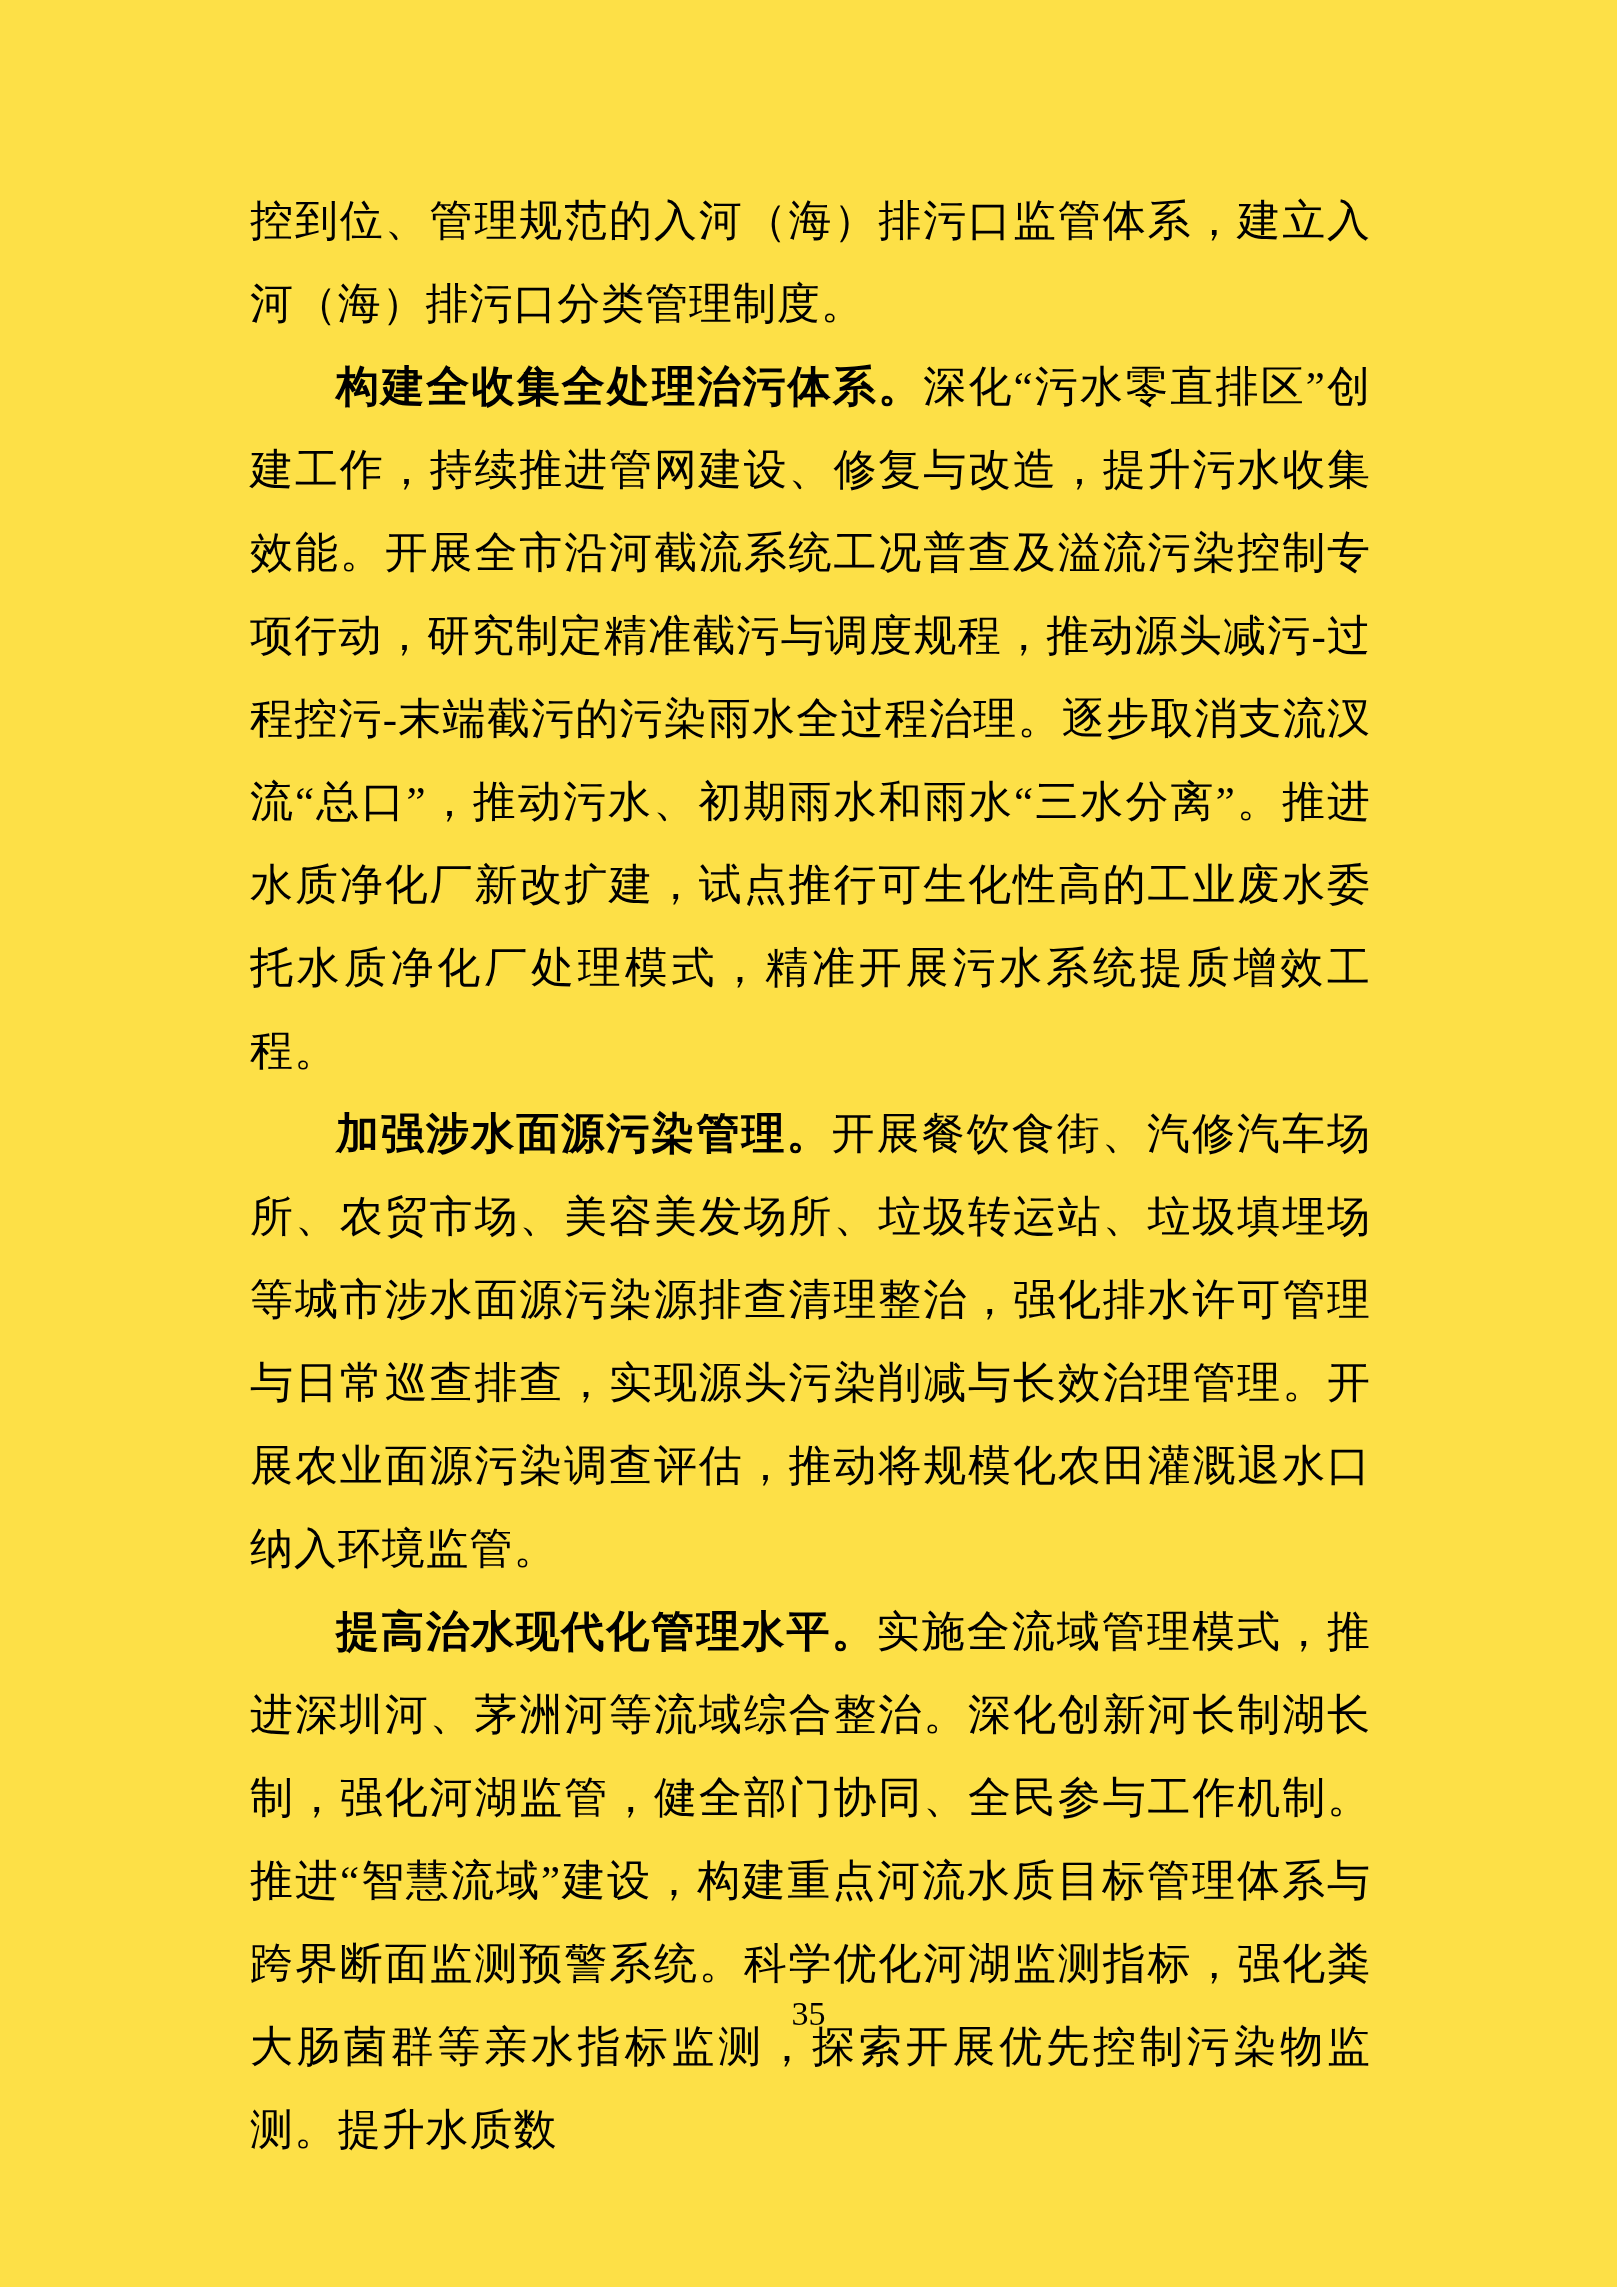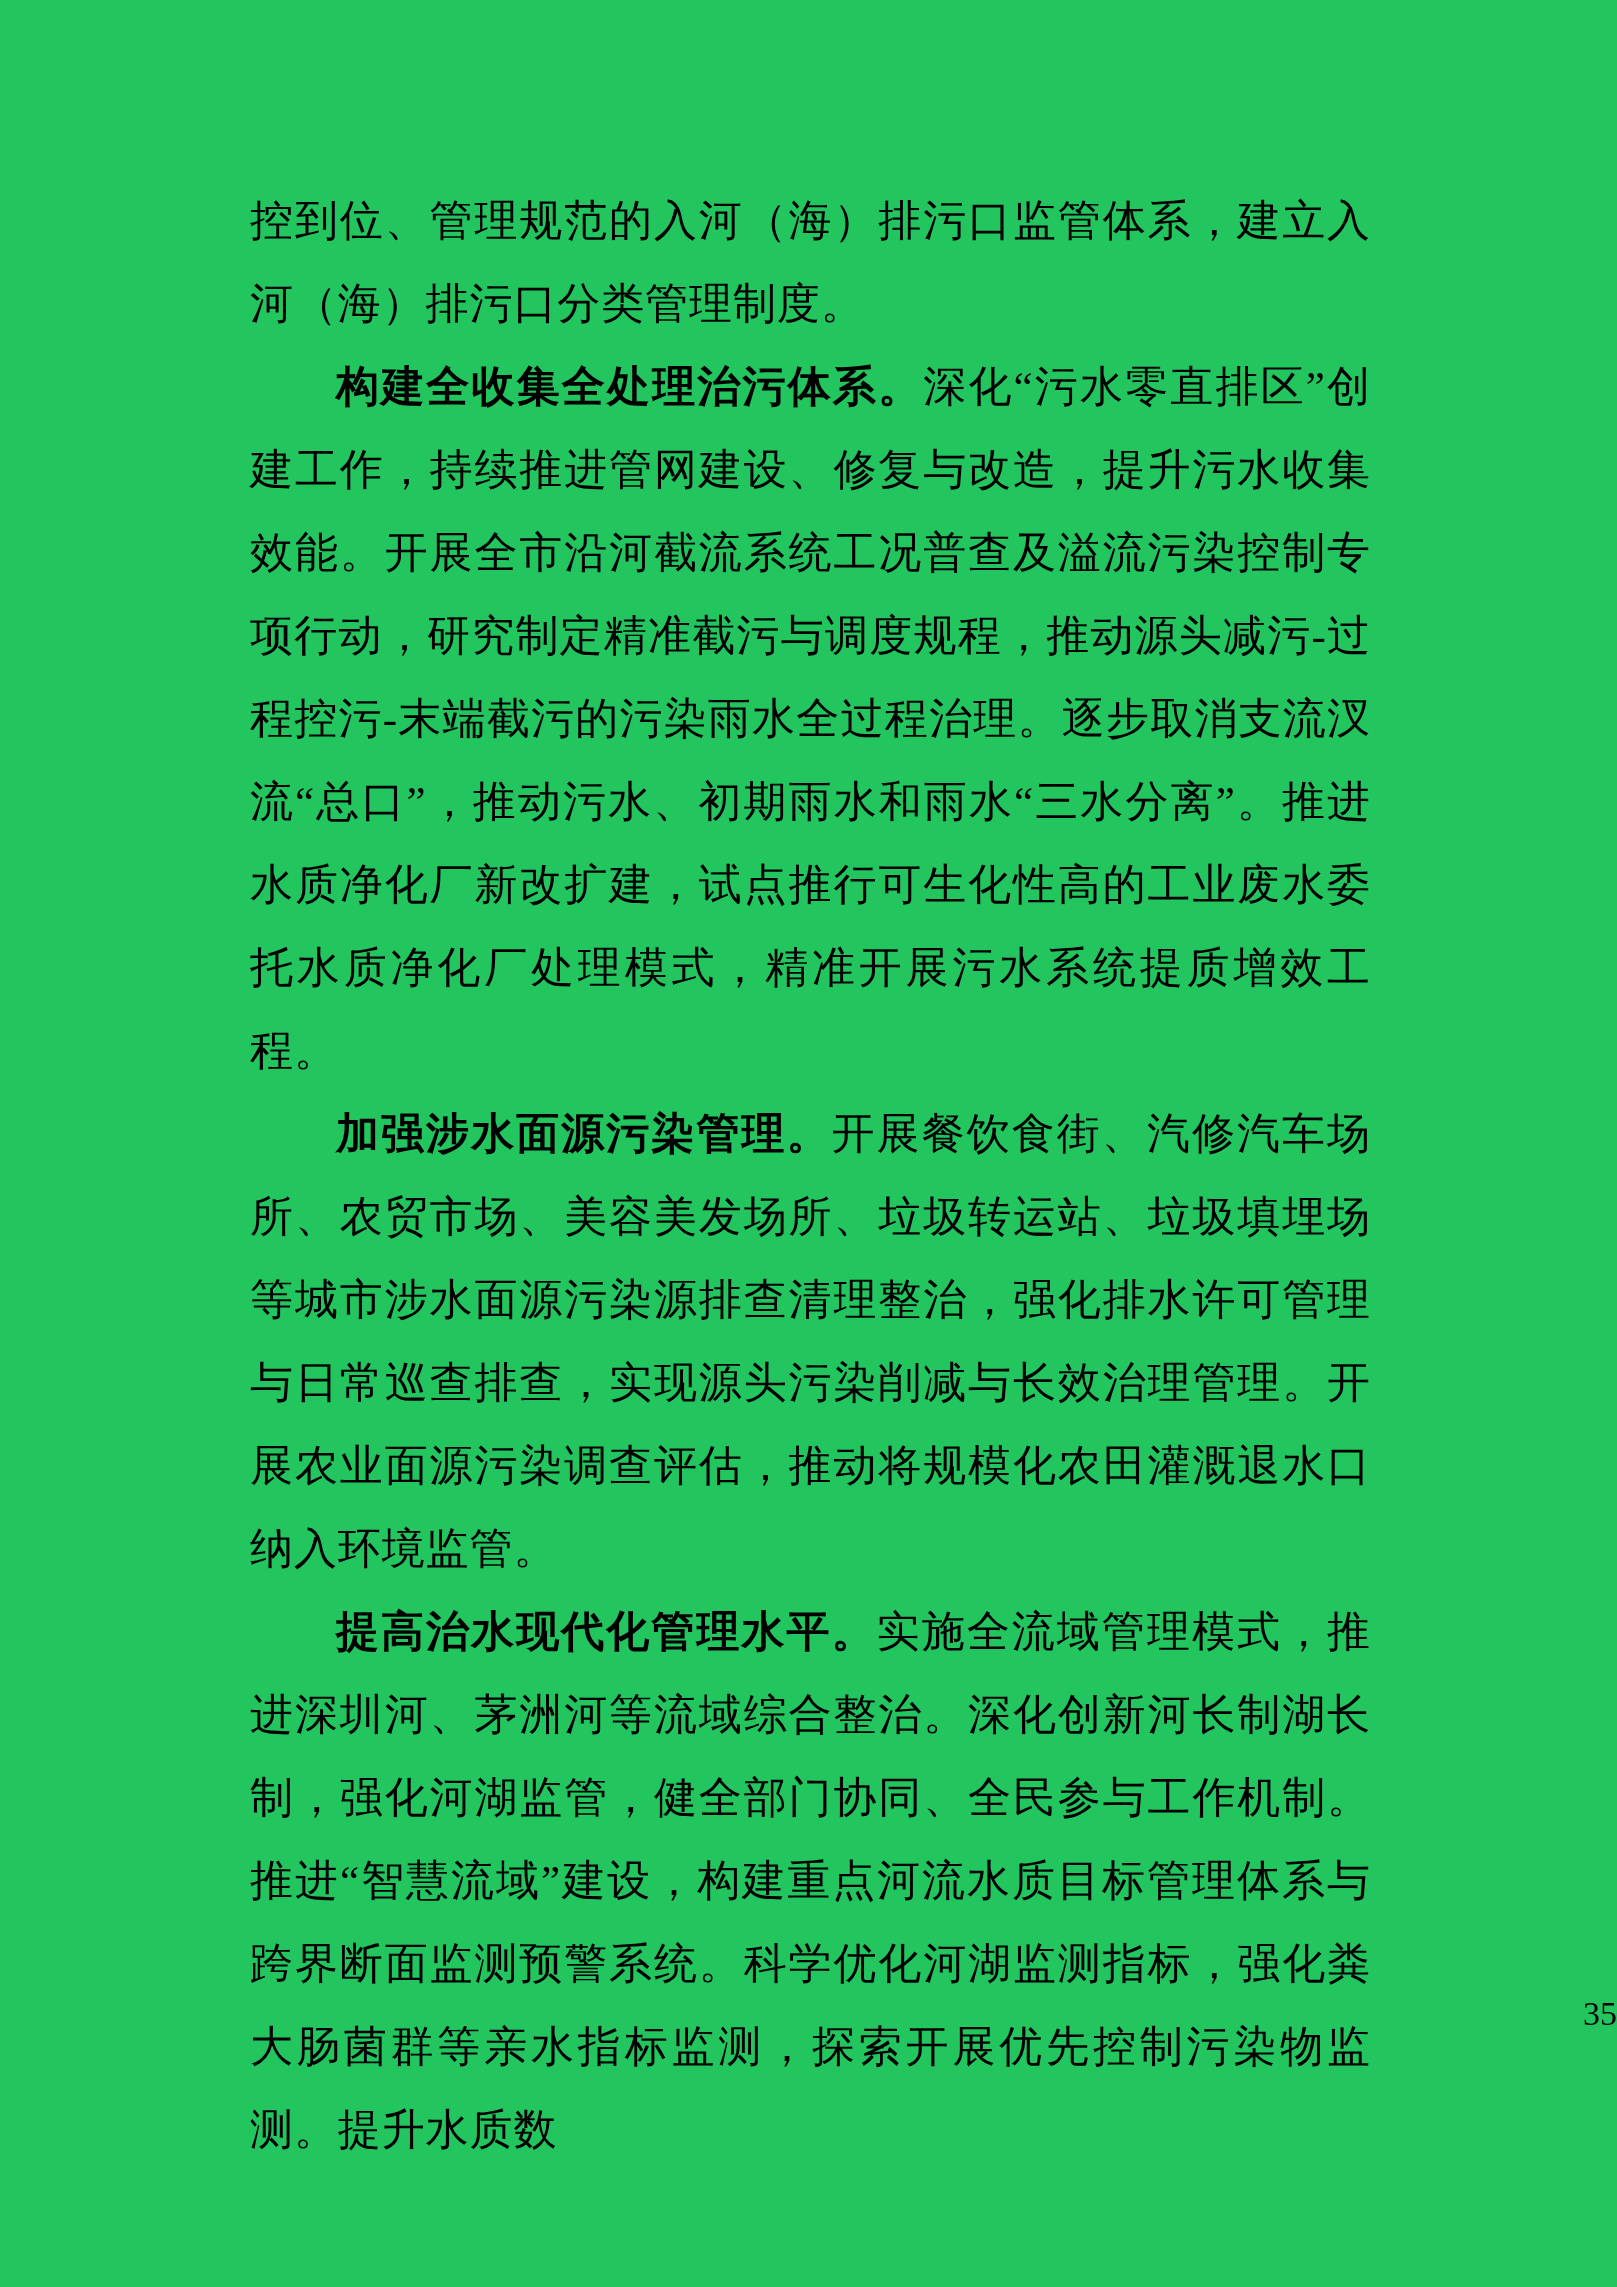--- a/index.html
+++ b/index.html
@@ -4,21 +4,21 @@
 <style>
   html, body {
     margin: 0;
     padding: 0;
     background: #ffffff;
   }
   .page {
     position: relative;
     width: 1617px;
     height: 2288px;
-    background: #22c55e;
+    background: #fde047;
     font-family: "Liberation Serif", "DejaVu Serif", serif;
     color: #000000;
     overflow: hidden;
   }
   .text-block {
     position: absolute;
     left: 250px;
     top: 179px;
     width: 1121px;
     font-size: 43px;
@@ -37,21 +37,21 @@
   }
   .lead {
     font-weight: 700;
     font-family: "Liberation Sans", "DejaVu Sans", sans-serif;
   }
   .page-number {
     position: absolute;
     top: 1995px;
     left: 0;
     width: 100%;
-    text-align: right;
+    text-align: center;
     font-size: 34px;
     font-family: "Liberation Serif", "DejaVu Serif", serif;
     color: #000000;
   }
 </style>
 </head>
 <body>
 
 <div class="page">
 

